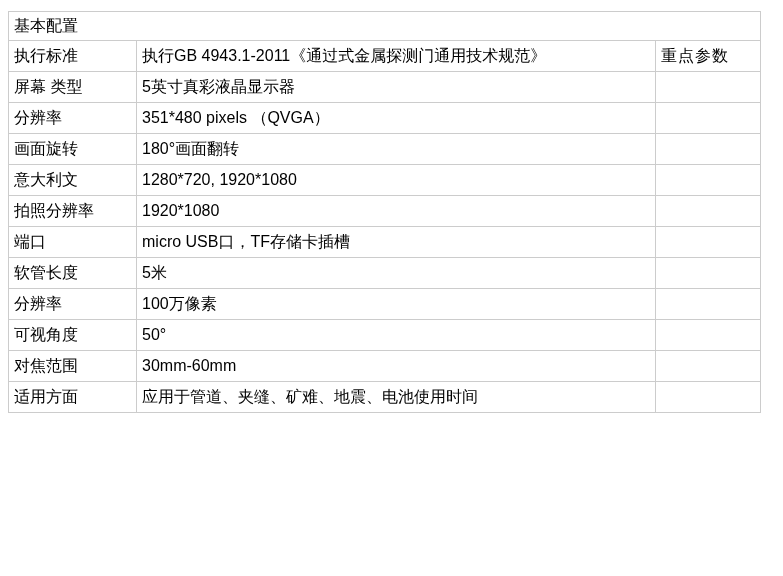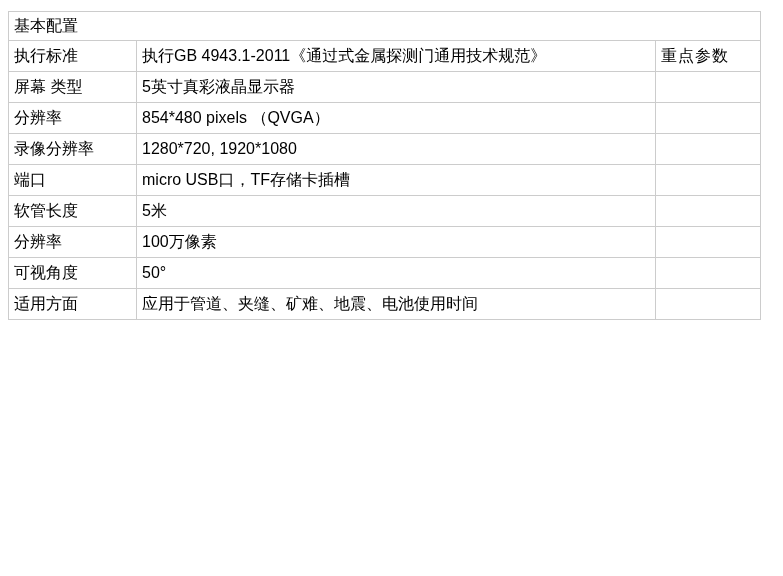--- a/index.html
+++ b/index.html
@@ -64,31 +64,41 @@
 
 
   <tr class="spec-row">
     <td class="label-cell">屏幕 类型</td>
     <td class="value-cell">5英寸真彩液晶显示器</td>
     <td class="note-cell"></td>
   </tr>
 
   <tr class="spec-row">
     <td class="label-cell">分辨率</td>
-    <td class="value-cell">854*480 pixels （QVGA）</td>
+    <td class="value-cell">351*480 pixels （QVGA）</td>
     <td class="note-cell"></td>
   </tr>
 
+  <tr class="spec-row">
+    <td class="label-cell">画面旋转</td>
+    <td class="value-cell">180°画面翻转</td>
+    <td class="note-cell"></td>
+  </tr>
 
   <tr class="spec-row">
-    <td class="label-cell">录像分辨率</td>
+    <td class="label-cell">意大利文</td>
     <td class="value-cell">1280*720, 1920*1080</td>
     <td class="note-cell"></td>
   </tr>
 
+  <tr class="spec-row">
+    <td class="label-cell">拍照分辨率</td>
+    <td class="value-cell">1920*1080</td>
+    <td class="note-cell"></td>
+  </tr>
 
   <tr class="spec-row">
     <td class="label-cell">端口</td>
     <td class="value-cell">micro USB口，TF存储卡插槽</td>
     <td class="note-cell"></td>
   </tr>
 
 
   <tr class="spec-row">
     <td class="label-cell">软管长度</td>
@@ -101,20 +111,25 @@
     <td class="value-cell">100万像素</td>
     <td class="note-cell"></td>
   </tr>
 
   <tr class="spec-row">
     <td class="label-cell">可视角度</td>
     <td class="value-cell">50°</td>
     <td class="note-cell"></td>
   </tr>
 
+  <tr class="spec-row">
+    <td class="label-cell">对焦范围</td>
+    <td class="value-cell">30mm-60mm</td>
+    <td class="note-cell"></td>
+  </tr>
 
 
 
 
   <tr class="spec-row">
     <td class="label-cell">适用方面</td>
     <td class="value-cell">应用于管道、夹缝、矿难、地震、电池使用时间</td>
     <td class="note-cell"></td>
   </tr>
 </tbody>

